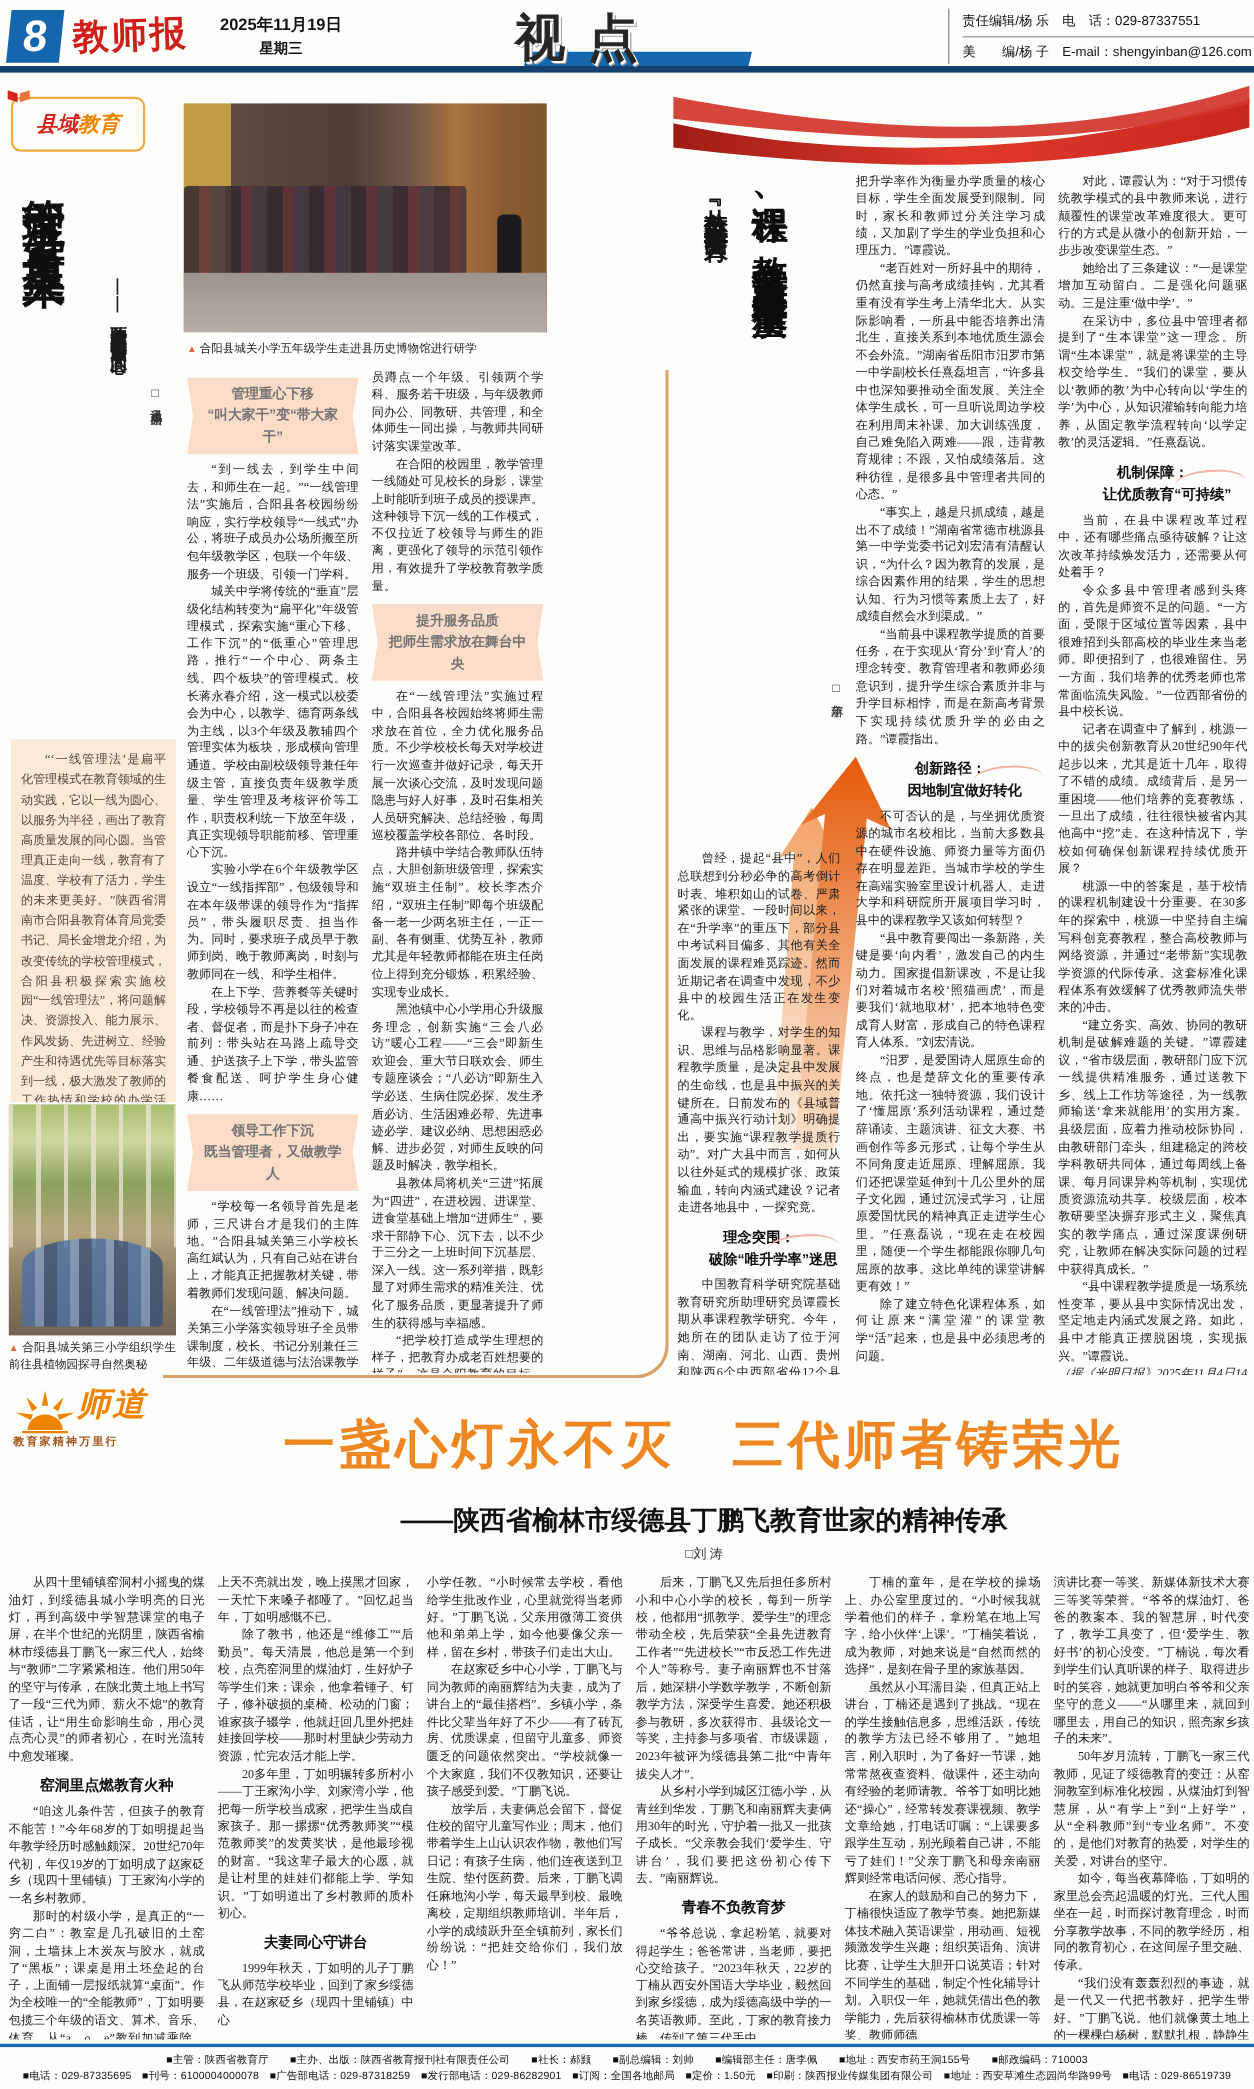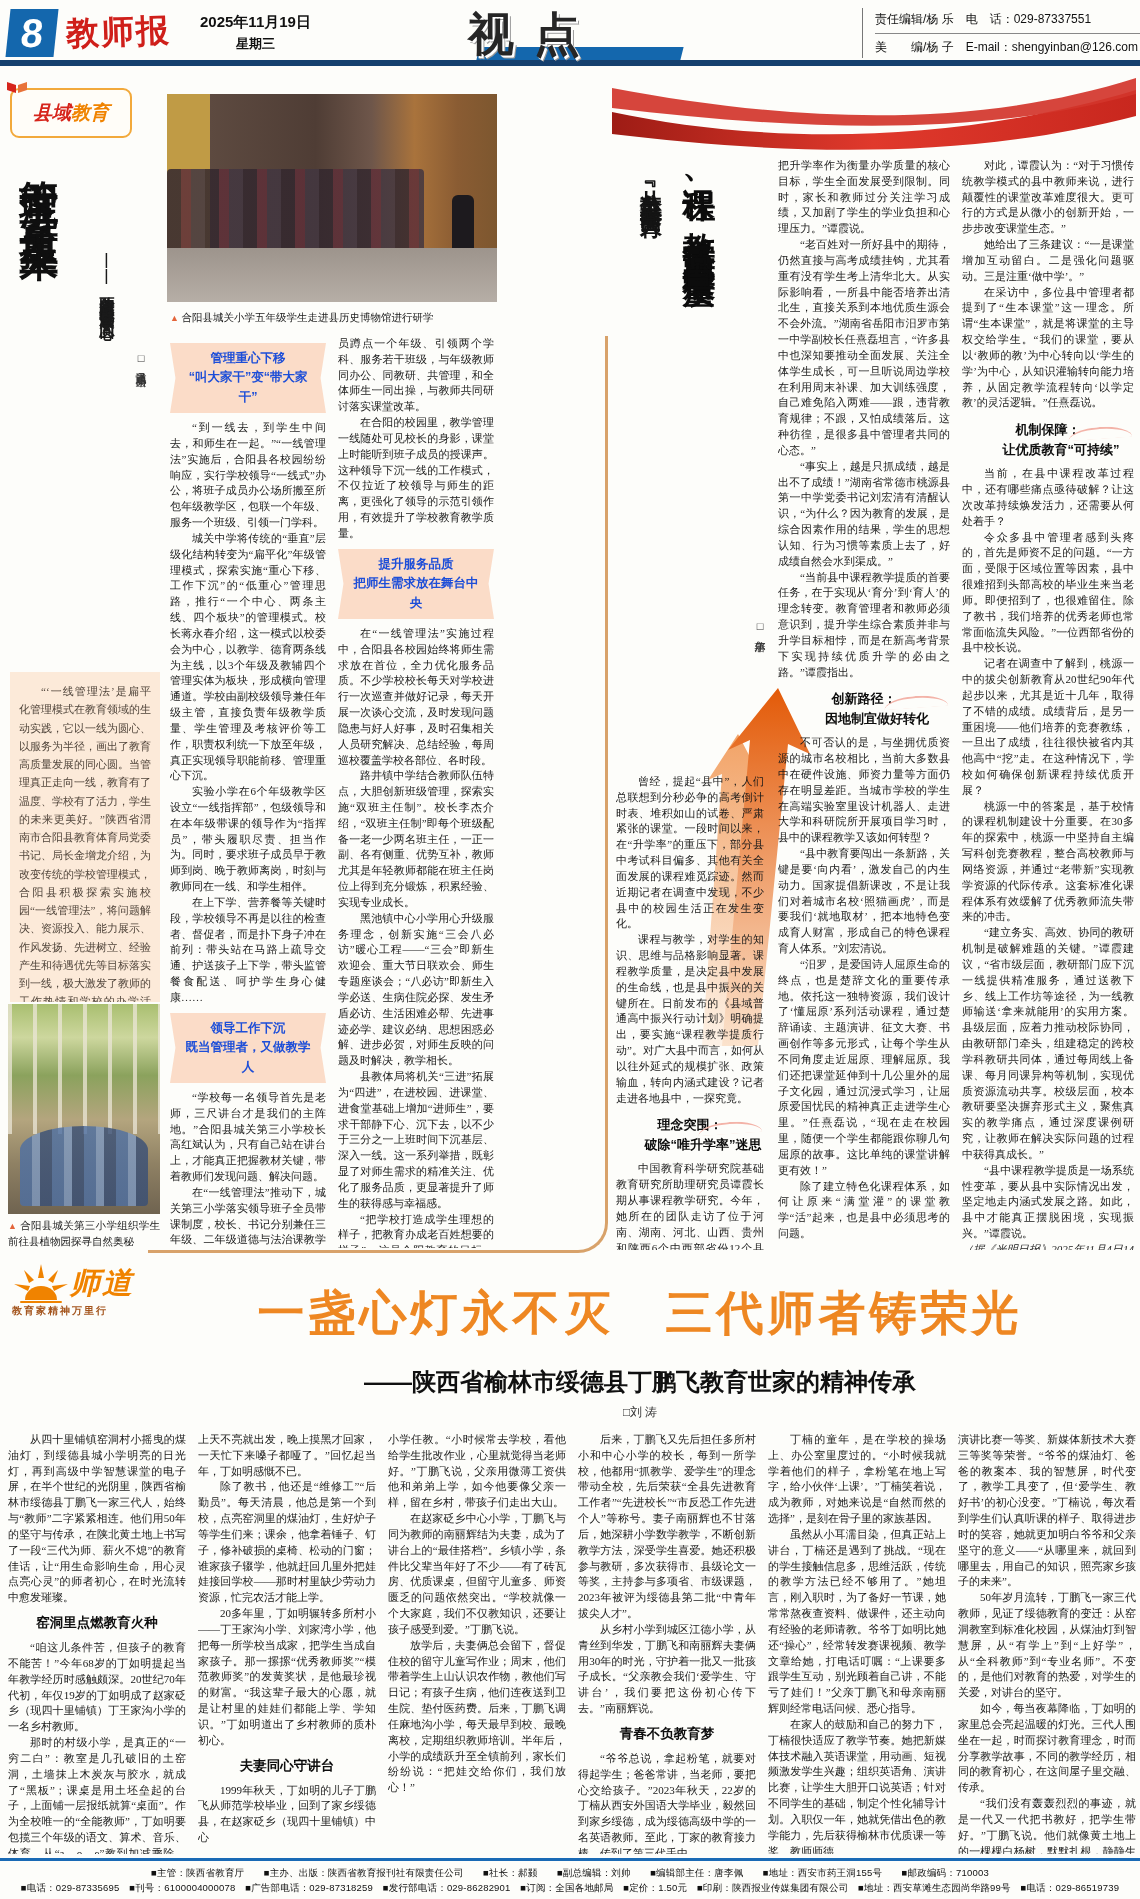--- a/index.html
+++ b/index.html
@@ -54,21 +54,21 @@
   #photoTrees .kids{position:absolute;left:8%;bottom:4%;width:84%;height:38%;
     background:repeating-linear-gradient(90deg,#4d6fa3 0 12px,#7d99c2 12px 20px,#384f77 20px 32px);opacity:.8;border-radius:50% 50% 4px 4px/30% 30% 4px 4px;}
   .cap{font-size:10.5px;line-height:1.5;color:#222;text-align:justify;}
   .cap .tri{color:#e4653a;font-size:9px;}
   
   .col{overflow:hidden;}
   .col p{margin:0;text-indent:2em;text-align:justify;font-size:11px;line-height:1.44;color:#191919;}
   .col p.noind{text-indent:0;}
   .col p.src{font-style:italic;color:#222;}
   .ribbonhead{background:#fbdcc8;clip-path:polygon(0 0,100% 0,96.5% 50%,100% 100%,0 100%,3.5% 50%);
-      text-align:center;color:#1d4ed8;font-weight:bold;font-size:12.5px;line-height:1.55;
+      text-align:center;color:#737373;font-weight:bold;font-size:12.5px;line-height:1.55;
       padding:6px 10px;margin:7px 0;font-family:"Liberation Sans",sans-serif;}
   .subR{margin:9px 0 7px 0;font-weight:800;font-size:13px;color:#0d0d0d;line-height:1.5;
         font-family:"Liberation Sans",sans-serif;position:relative;text-align:center;}
   .subR .sl1{padding-left:2em;}
   .subR .sl0::after{content:"";position:absolute;right:2px;top:7px;width:64px;height:10px;
         border-top:2px solid #f3b3a8;border-radius:50%/100% 100% 0 0;transform:rotate(-4deg);}
   .subB{text-align:center;font-weight:800;font-size:13.5px;margin:8px 0;color:#0d0d0d;
         font-family:"Liberation Sans",sans-serif;}
   #ccol1{left:170px;top:336px;width:156px;height:912px;}
   #ccol2{left:338px;top:336px;width:156px;height:912px;}
@@ -78,21 +78,21 @@
              font-family:"Liberation Sans",sans-serif;letter-spacing:2px;}
   #headlineR{left:676px;top:162px;height:610px;font-size:33px;font-weight:900;color:#0c0c0c;
              letter-spacing:4px;font-family:"Liberation Serif",serif;}
   #bylineR{left:752px;top:620px;height:100px;font-size:11px;color:#333;}
   #arrowR{left:694px;top:688px;width:116px;height:358px;}
   #rcol1{left:616px;top:774px;width:148px;height:476px;}
   #rcol2{left:778px;top:158px;width:172px;height:1092px;}
   #rcol3{left:962px;top:158px;width:172px;height:1092px;}
   
   #shidao{left:12px;top:1262px;width:150px;}
-  #shidao .row{display:flex;align-items:center;}
+  #shidao .row{display:flex;align-items:flex-start;}
   #shidao .zi{font-size:30px;font-weight:900;color:#f08300;font-style:italic;line-height:1;
               font-family:"Liberation Serif",serif;letter-spacing:2px;}
   #shidao .tag{margin-top:0;font-size:10px;font-weight:bold;color:#a3541c;letter-spacing:2px;}
   
   #bannerH{left:150px;top:1282px;width:980px;text-align:center;font-size:47px;font-weight:900;
            color:#ee8722;letter-spacing:4px;font-family:"Liberation Sans",sans-serif;}
   #bannerS{left:150px;top:1366px;width:980px;text-align:center;font-size:24px;font-weight:bold;color:#101010;
            font-family:"Liberation Sans",sans-serif;}
   #bannerB{left:150px;top:1404px;width:980px;text-align:center;font-size:12px;color:#333;}
   
@@ -265,21 +265,21 @@
     </div>
   <div class="abs col" id="rcol3">
       <p>对此，谭霞认为：“对于习惯传统教学模式的县中教师来说，进行颠覆性的课堂改革难度很大。更可行的方式是从微小的创新开始，一步步改变课堂生态。”</p>
       <p>她给出了三条建议：“一是课堂增加互动留白。二是强化问题驱动。三是注重‘做中学’。”</p>
       <p>在采访中，多位县中管理者都提到了“生本课堂”这一理念。所谓“生本课堂”，就是将课堂的主导权交给学生。“我们的课堂，要从以‘教师的教’为中心转向以‘学生的学’为中心，从知识灌输转向能力培养，从固定教学流程转向‘以学定教’的灵活逻辑。”任熹磊说。</p>
       <div class="subR">
         <div class="sl sl0">机制保障：</div>
         <div class="sl sl1">让优质教育“可持续”</div>
       </div>
       <p>当前，在县中课程改革过程中，还有哪些痛点亟待破解？让这次改革持续焕发活力，还需要从何处着手？</p>
-      <p>令众多县中管理者感到头疼的，首先是师资不足的问题。“一方面，受限于区域位置等因素，县中很难招到头部高校的毕业生来当老师。即便招到了，也很难留住。除了教书，我们培养的优秀老师也常常面临流失风险。”一位西部省份的县中校长说。</p>
+      <p>令众多县中管理者感到头疼的，首先是师资不足的问题。“一方面，受限于区域位置等因素，县中很难招到头部高校的毕业生来当老师。即便招到了，也很难留住。另一方面，我们培养的优秀老师也常常面临流失风险。”一位西部省份的县中校长说。</p>
       <p>记者在调查中了解到，桃源一中的拔尖创新教育从20世纪90年代起步以来，尤其是近十几年，取得了不错的成绩。成绩背后，是另一重困境——他们培养的竞赛教练，一旦出了成绩，往往很快被省内其他高中“挖”走。在这种情况下，学校如何确保创新课程持续优质开展？</p>
       <p>桃源一中的答案是，基于校情的课程机制建设十分重要。在30多年的探索中，桃源一中坚持自主编写科创竞赛教程，整合高校教师与网络资源，并通过“老带新”实现教学资源的代际传承。这套标准化课程体系有效缓解了优秀教师流失带来的冲击。</p>
       <p>“建立务实、高效、协同的教研机制是破解难题的关键。”谭霞建议，“省市级层面，教研部门应下沉一线提供精准服务，通过送教下乡、线上工作坊等途径，为一线教师输送‘拿来就能用’的实用方案。县级层面，应着力推动校际协同，由教研部门牵头，组建稳定的跨校学科教研共同体，通过每周线上备课、每月同课异构等机制，实现优质资源流动共享。校级层面，校本教研要坚决摒弃形式主义，聚焦真实的教学痛点，通过深度课例研究，让教师在解决实际问题的过程中获得真成长。”</p>
       <p>“县中课程教学提质是一场系统性变革，要从县中实际情况出发，坚定地走内涵式发展之路。如此，县中才能真正摆脱困境，实现振兴。”谭霞说。</p>
       <p class="src noind">（据《光明日报》2025年11月4日14版，有删节）</p>
     </div>
 
   <div class="abs" id="bannerH">一盏心灯永不灭　三代师者铸荣光</div>
   <div class="abs" id="bannerS">——陕西省榆林市绥德县丁鹏飞教育世家的精神传承</div>
   <div class="abs" id="bannerB">□刘 涛</div>

